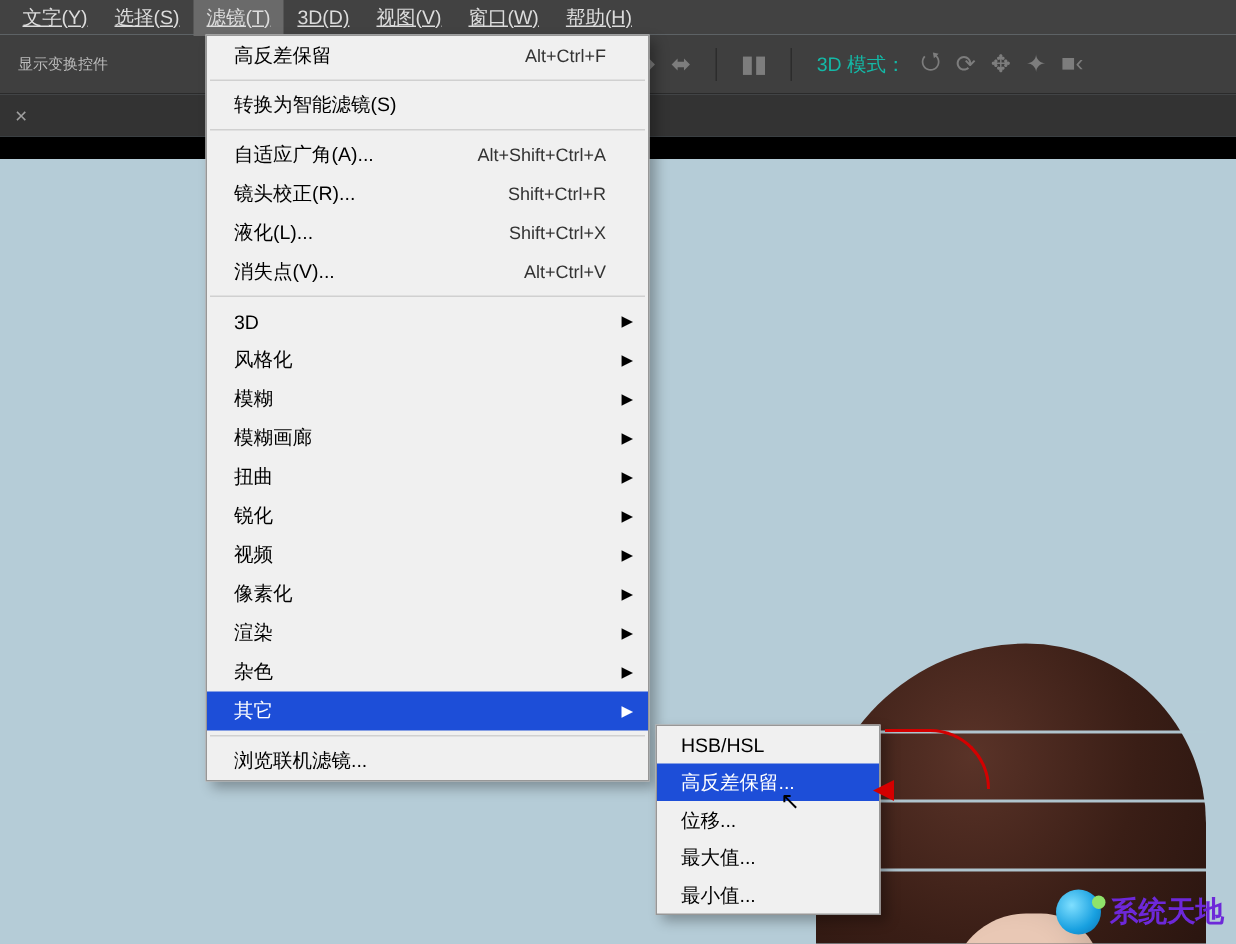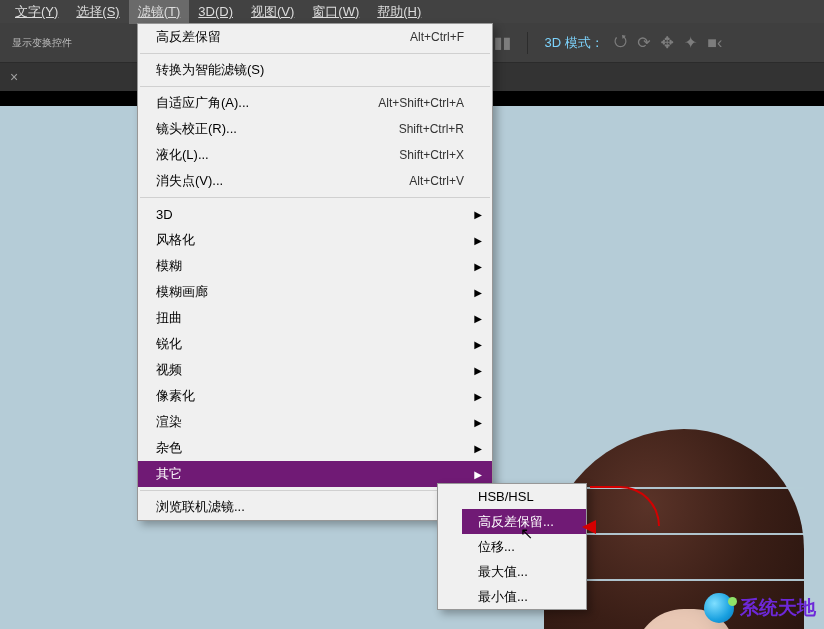--- a/index.html
+++ b/index.html
@@ -5,38 +5,38 @@
   * { margin: 0; padding: 0; box-sizing: border-box; }
   body { font-family: "Microsoft YaHei", Arial, sans-serif; font-size: 13px; background: #b6cdd8; width: 824px; height: 629px; overflow: hidden; position: relative; }
   .menubar { background: #424242; height: 23px; display: flex; align-items: center; padding: 0 6px; color: #dcdcdc; }
   .menubar-item { padding: 3px 9px; cursor: pointer; text-decoration: underline; }
   .menubar-item.active { background: #6a6a6a; }
   .toolbar { background: #3f3f3f; height: 40px; border-bottom: 1px solid #2b2b2b; display: flex; align-items: center; color: #bcbcbc; }
   .toolbar-label { padding: 0 12px; font-size: 10px; }
   .toolbar-right { display:flex; align-items:center; gap:10px; margin-left:340px; }
   .tb-icon { color:#7d7d7d; font-size:16px; }
   .tb-sep { width:1px; height:22px; background:#2c2c2c; margin:0 6px; }
-  .tb-text { color:#7dd3fc; font-size:13px; }
+  .tb-text { color:#14b8a6; font-size:13px; }
   .tabbar { background: #333333; height: 28px; display:flex; align-items:center; }
   .tab-close { color:#a0a0a0; padding:0 10px; font-size:14px; cursor:pointer; }
   .black-strip { background:#000; height:15px; }
   .canvas { position:absolute; left:0; right:0; top:106px; bottom:0; background:#b5ccd7; }
   .photo { position:absolute; right:20px; bottom:-50px; width:300px; height:250px; }
   .hair { position:absolute; right:0; bottom:0; width:260px; height:250px; border-radius:140px 120px 0 0; background: radial-gradient(ellipse at 40% 30%, #5a3328 0%, #3a1e16 50%, #25120d 100%); }
   .hair-slice { position:absolute; left:0; right:0; height:2px; background:rgba(181,204,215,0.95); }
   .skin { position:absolute; right:70px; bottom:0; width:100px; height:70px; background:#e9c8b5; border-radius:50px 40px 0 0; box-shadow: inset -12px -8px 20px rgba(0,0,0,0.12); }
   .menu { position:absolute; background:#f0f0f0; border:1px solid #979797; box-shadow:4px 4px 8px rgba(0,0,0,0.3); }
-  .filter-menu { left:137px; top:23px; width:356px; }
+  .filter-menu { left:137px; top:23px; width:296px; }
   .menu-row { display:flex; justify-content:space-between; align-items:center; height:26px; padding:0 28px 0 18px; cursor:pointer; position:relative; }
-  .menu-row.highlighted { background:#701a75; color:#fff; }
+  .menu-row.highlighted { background:#1d4ed8; color:#fff; }
   .menu-sep { height:1px; background:#d0d0d0; margin:3px 2px; }
   .shortcut { color:#333; font-size:12px; }
   .arrow { position:absolute; right:10px; font-size:10px; }
   .submenu { left:437px; top:483px; width:150px; }
-  .submenu .menu-row { height:25px; padding:0 18px 0 16px;margin-left:24px; }
+  .submenu .menu-row { height:25px; padding:0 18px 0 16px; }
   .arrow-annot { position:absolute; left:582px; top:478px; width:90px; height:55px; pointer-events:none; }
   .curve { width:70px; height:40px; border:2px solid #d40000; border-left:none; border-bottom:none; border-radius:0 40px 0 0; position:absolute; left:8px; top:8px; }
   .arr-head { position:absolute; left:0; top:42px; width:0; height:0; border-right:14px solid #d40000; border-top:7px solid transparent; border-bottom:7px solid transparent; }
   .cursor { position:absolute; left:520px; top:524px; color:#000; font-size:16px; pointer-events:none; }
   .watermark { position:absolute; right:8px; bottom:6px; display:flex; align-items:center; gap:6px; color:#6d28d9; font-size:19px; font-weight:bold; }
   .wm-icon { width:30px; height:30px; border-radius:50%; background: radial-gradient(circle at 35% 35%, #7fdfff 0%, #18a0e0 60%, #0a6fb0 100%); position:relative; }
   .wm-icon::after { content:""; position:absolute; right:-3px; top:4px; width:9px; height:9px; background:#8fe36a; border-radius:50%; }
 </style>
 </head>
 <body>

